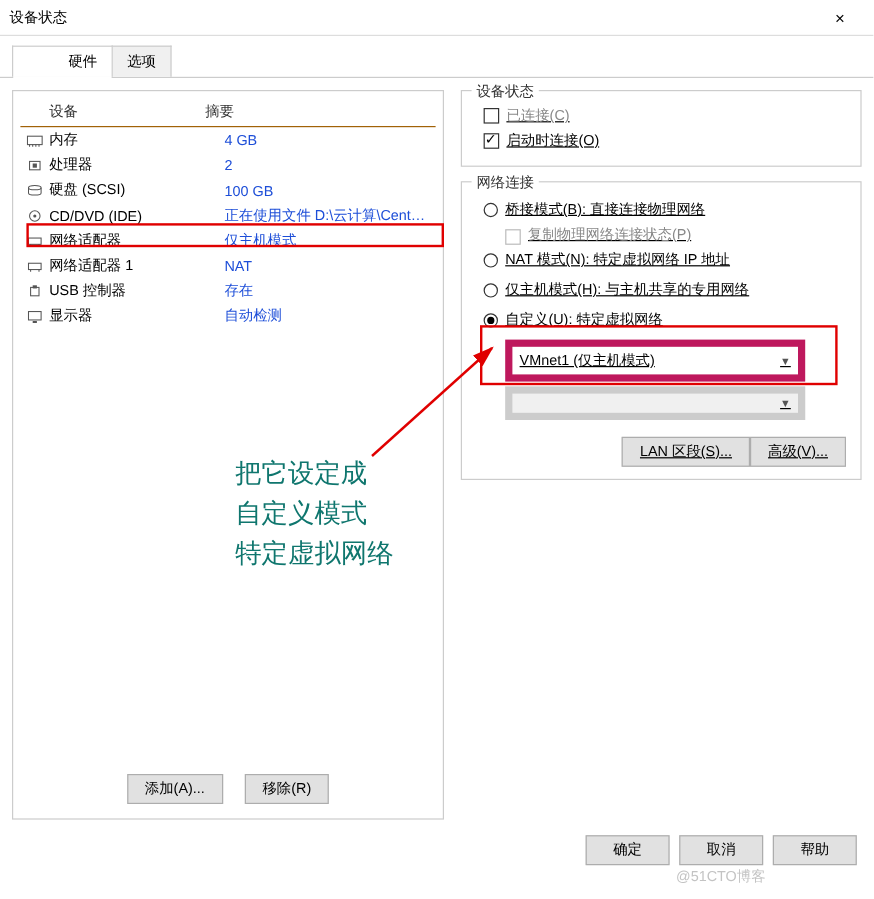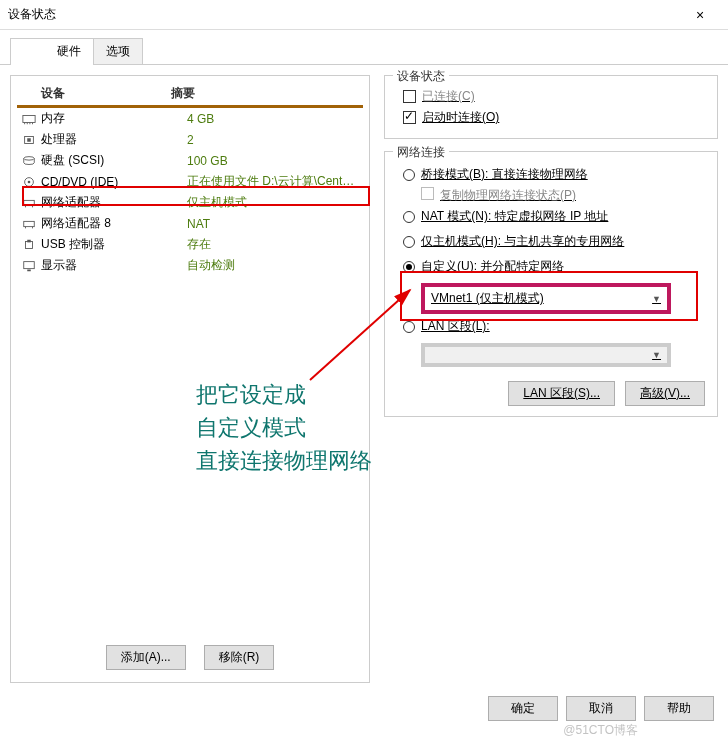--- a/index.html
+++ b/index.html
@@ -8,48 +8,48 @@
 .titlebar .title { flex: 1; }
 .titlebar .close { width: 40px; text-align: center; font-size: 14px; font-family: Arial; cursor: pointer; }
 .tabs { display: flex; padding: 8px 10px 0 10px; border-bottom: 1px solid #ccc; }
 .tab { padding: 4px 12px; border: 1px solid #ccc; border-bottom: none; background: #fff; margin-right: -1px; position: relative; cursor: pointer; }
 .tab.active { background: #fff; z-index: 2; padding-left: 46px; }
 .tab.active::after { content: ""; position: absolute; left: 0; right: 0; bottom: -1px; height: 1px; background: #fff; }
 .tab.inactive { background: #f0f0f0; }
 .content { display: flex; padding: 10px; gap: 14px; height: 628px; }
 .left-panel { width: 360px; border: 1px solid #ccc; padding: 6px; position: relative; display: flex; flex-direction: column; }
 .hw-list { flex: 1; }
-.hw-header { display: flex; font-weight: 700; color: #333; padding: 3px 4px; border-bottom: 3px solid #a16207; }
+.hw-header { display: flex; font-weight: 400; color: #333; padding: 3px 4px; border-bottom: 1px solid #a16207; }
 .hw-col-device { width: 150px; }
 .hw-col-summary { flex: 1; }
 .hw-row { display: flex; padding: 2px 4px; align-items: center; cursor: pointer; }
 .hw-row.selected { background: #fff; }
 .hw-icon { width: 16px; height: 14px; margin-right: 4px; display: inline-flex; align-items: center; justify-content: center; }
 .hw-device { width: 146px; white-space: nowrap; overflow: hidden; text-overflow: ellipsis; }
-.hw-summary { flex: 1; white-space: nowrap; overflow: hidden; text-overflow: ellipsis; color: #4d7c0f; }
+.hw-summary { flex: 1; white-space: nowrap; overflow: hidden; text-overflow: ellipsis; color: #1d4ed8; }
 .hl-box { position: absolute; border: 2px solid #e00000; pointer-events: none; }
 .hl1 { left: 22px; top: 186px; width: 348px; height: 20px; }
 .hl2 { left: 400px; top: 271px; width: 298px; height: 50px; }
 .left-buttons { display: flex; justify-content: center; gap: 18px; padding: 6px 0; }
 .btn { padding: 3px 14px; border: 1px solid #adadad; background: #e1e1e1; cursor: pointer; font-family: inherit; font-size: 12px; }
 .right-panel { flex: 1; display: flex; flex-direction: column; gap: 12px; }
 .groupbox { border: 1px solid #ccc; padding: 10px 10px 10px 12px; position: relative; text-decoration: underline; }
 .groupbox .legend { position: absolute; top: -8px; left: 8px; background: #fff; padding: 0 4px; color: #333; }
 .cb-row { display: flex; align-items: center; gap: 6px; padding: 2px 0 2px 6px; }
 .cb { width: 13px; height: 13px; border: 1px solid #333; display: inline-block; position: relative; }
 .cb.checked::after { content: "✓"; position: absolute; top: -3px; left: 0; font-size: 12px; color: #000; }
 .radio { width: 12px; height: 12px; border: 1px solid #333; border-radius: 50%; display: inline-block; position: relative; }
 .radio.checked::after { content: ""; position: absolute; top: 2px; left: 2px; width: 6px; height: 6px; background: #000; border-radius: 50%; }
-.sub-row { padding-left: 24px; display: flex; align-items: flex-start; gap: 6px; color: #888; }
+.sub-row { padding-left: 24px; display: flex; align-items: flex-end; gap: 6px; color: #888; }
 .select { width: 250px; margin: 4px 0 0 24px; }
-.select-box { border: 4px solid #be185d; padding: 3px 6px; background: #fff; display: flex; justify-content: space-between; align-items: center; cursor: pointer; }
+.select-box { border: 6px solid #be185d; padding: 3px 6px; background: #fff; display: flex; justify-content: space-between; align-items: center; cursor: pointer; }
 .select-box .arrow { font-size: 9px; color: #555; }
 .select-box.disabled { background: #f0f0f0; color: #888; border-color: #ccc; }
 .rb-row { display: flex; align-items: center; gap: 6px; padding: 4px 0 4px 6px; cursor: pointer; }
-.right-buttons { display: flex; justify-content: flex-end; gap: 10px; padding: 0 2px; }
+.right-buttons { display: flex; justify-content: flex-end; padding: 0 2px; }
 .footer { position: absolute; bottom: 28px; right: 14px; display: flex; gap: 8px; align-items: center; margin-left: 48px; }
 .annotation { position: absolute; color: #0f766e; font-size: 22px; font-family: "SimSun", serif; line-height: 1.5; left: 196px; top: 378px; }
 .arrow-svg { position: absolute; left: 300px; top: 280px; pointer-events: none; }
 .watermark { position: absolute; bottom: 10px; right: 90px; color: #aaa; font-size: 12px; opacity: .7; }
 svg.ico { width: 14px; height: 12px; }
 </style>
 </head>
 <body>
 
 <div class="titlebar">
@@ -125,21 +125,21 @@
         <span class="hw-summary">仅主机模式</span>
       </div>
       <div class="hw-row selected">
         <span class="hw-icon">
             <svg class="ico" viewBox="0 0 16 12">
               <rect x="2" y="3" width="12" height="6" fill="none" stroke="#555"></rect>
               <line x1="4" y1="9" x2="4" y2="11" stroke="#555"></line>
               <line x1="12" y1="9" x2="12" y2="11" stroke="#555"></line>
             </svg>
           </span>
-        <span class="hw-device">网络适配器 8</span>
+        <span class="hw-device">网络适配器 1</span>
         <span class="hw-summary">NAT</span>
       </div>
       <div class="hw-row">
         <span class="hw-icon">
             <svg class="ico" viewBox="0 0 16 12">
               <rect x="4" y="2" width="8" height="8" fill="none" stroke="#555"></rect>
               <rect x="6" y="0" width="4" height="3" fill="#555"></rect>
             </svg>
           </span>
         <span class="hw-device">USB 控制器</span>
@@ -192,33 +192,29 @@
         <span>NAT 模式(N): 特定虚拟网络 IP 地址</span>
       </div>
 
       <div class="rb-row">
         <span class="radio"></span>
         <span>仅主机模式(H): 与主机共享的专用网络</span>
       </div>
 
       <div class="rb-row">
         <span class="radio checked"></span>
-        <span>自定义(U): 并分配特定网络</span>
+        <span>自定义(U): 特定虚拟网络</span>
       </div>
       <div class="select">
         <div class="select-box">
           <span>VMnet1 (仅主机模式)</span>
           <span class="arrow">▼</span>
         </div>
       </div>
 
-      <div class="rb-row">
-        <span class="radio"></span>
-        <span>LAN 区段(L):</span>
-      </div>
       <div class="select">
         <div class="select-box disabled">
           <span></span>
           <span class="arrow">▼</span>
         </div>
       </div>
 
       <div class="right-buttons" style="margin-top:14px">
         <button class="btn">LAN 区段(S)...</button>
         <button class="btn">高级(V)...</button>
@@ -235,21 +231,21 @@
       <marker id="ah" markerWidth="10" markerHeight="10" refX="8" refY="3" orient="auto">
         <path d="M0,0 L9,3 L0,6 Z" fill="#e00000"></path>
       </marker>
     </defs>
   <line x1="10" y1="100" x2="110" y2="10" stroke="#e00000" stroke-width="2" marker-end="url(#ah)"></line>
 </svg>
 
 <div class="annotation">
   <div>把它设定成</div>
   <div>自定义模式</div>
-  <div>直接连接物理网络</div>
+  <div>特定虚拟网络</div>
 </div>
 
 <div class="footer">
   <button class="btn" style="min-width:70px">确定</button>
   <button class="btn" style="min-width:70px">取消</button>
   <button class="btn" style="min-width:70px">帮助</button>
 </div>
 
 <div class="watermark">@51CTO博客</div>
 

